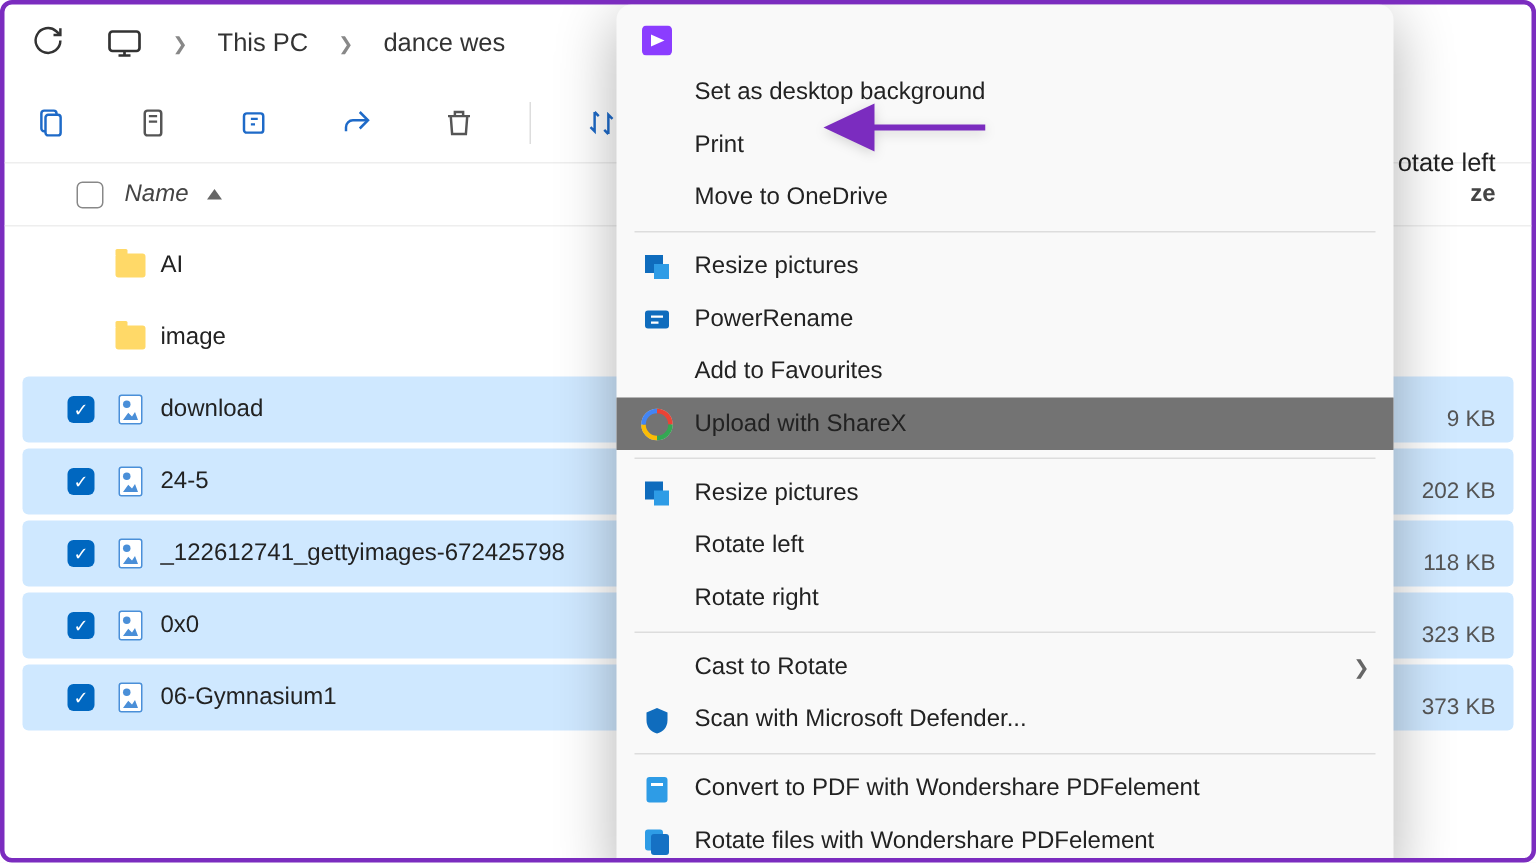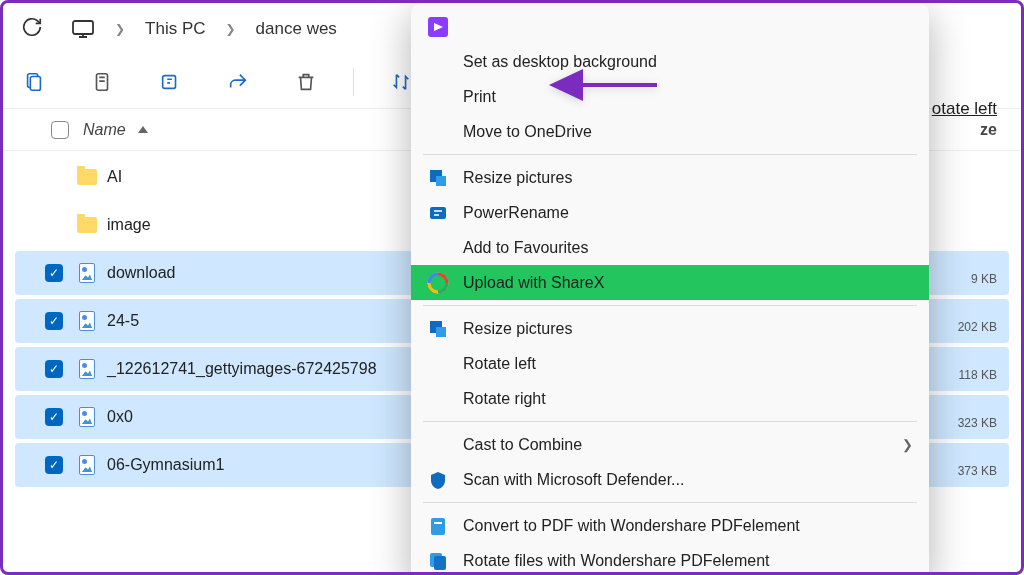--- a/index.html
+++ b/index.html
@@ -3,42 +3,42 @@
   <meta charset="utf-8">
   <style>
     * { margin:0; padding:0; box-sizing:border-box; font-family: "Segoe UI", Tahoma, sans-serif; }
     body { width:1024px; height:575px; overflow:hidden; background:#fff; border:3px solid #7b2cbf; border-radius:8px; position:relative; }
     .topbar { display:flex; align-items:center; height:52px; padding:0 18px; gap:28px; color:#333; }
     .topbar .crumb { display:flex; align-items:center; gap:20px; font-size:17px; }
     .chev { color:#888; font-size:12px; }
     .toolbar { display:flex; align-items:center; height:54px; padding:0 20px; gap:46px; border-bottom:1px solid #eee; }
     .toolbar .ticon { width:22px; height:22px; display:flex; align-items:center; justify-content:center; color:#444; }
     .toolbar .sep { width:1px; height:28px; background:#ddd; margin:0 -10px; }
-    .rightlabel { position:absolute; right:24px; top:96px; font-size:17px; color:#222;text-decoration:underline; }
+    .rightlabel { position:absolute; right:24px; top:96px; font-size:17px; color:#222; }
     .listhead { display:flex; align-items:center; height:42px; padding-left:48px; border-bottom:1px solid #eee; font-size:16px; color:#444; }
     .listhead .chk { width:18px; height:18px; border:1.5px solid #888; border-radius:4px; margin-right:14px; }
     .listhead .sortcol { display:flex; align-items:center; gap:12px;font-style:italic; }
     .sizecol { position:absolute; right:24px; font-size:16px; color:#444;font-weight:bold; }
     .filelist { padding:0 12px; }
     .row { display:flex; align-items:center; height:44px; padding-left:30px; border-radius:4px; margin-top:4px; position:relative; }
     .row.sel { background:#cfe8ff; }
     .row .chk { width:18px; height:18px; border-radius:4px; margin-right:14px; display:flex; align-items:center; justify-content:center; }
     .row.sel .chk { background:#0067c0; }
     .row.sel .chk:after { content:"✓"; color:#fff; font-size:12px; }
     .row .ficon { width:20px; height:20px; margin-right:10px; display:flex; align-items:center; justify-content:center; }
     .row .fname { font-size:16px; color:#222; }
-    .row .fsize { position:absolute; right:12px; font-size:12px; color:#555;margin-top:12px; }
+    .row .fsize { position:absolute; right:12px; font-size:15px; color:#555;margin-top:12px; }
     .folder-ic { width:20px; height:16px; background:#ffd968; border-radius:2px; position:relative; }
     .folder-ic:before { content:""; position:absolute; top:-3px; left:0; width:8px; height:4px; background:#ffd968; border-radius:1px 1px 0 0; }
     .img-ic { width:16px; height:20px; border:1.5px solid #4a8fd8; border-radius:2px; position:relative; background:#fff; }
     .img-ic:before { content:""; position:absolute; top:3px; left:2px; width:5px; height:5px; background:#4a8fd8; border-radius:50%; }
     .img-ic:after { content:""; position:absolute; bottom:2px; left:2px; right:2px; height:6px; background:#4a8fd8; clip-path:polygon(0 100%,35% 20%,60% 60%,80% 10%,100% 100%); }
     .ctxmenu { position:absolute; left:408px; top:0; width:518px; background:#f9f9f9; border-radius:10px; box-shadow:0 10px 40px rgba(0,0,0,.3); padding:6px 0; z-index:10; }
     .ctxmenu .mi { display:flex; align-items:center; height:35px; padding:0 18px 0 16px; font-size:16px; color:#222; position:relative; }
-    .ctxmenu .mi.hover { background:#22c55e;align-items:center; }
+    .ctxmenu .mi.hover { background:#737373;align-items:center; }
     .ctxmenu .mi .mic { width:22px; height:22px; margin-right:14px; display:flex; align-items:center; justify-content:center; flex-shrink:0; }
     .ctxmenu .mi .sub { position:absolute; right:16px; color:#666; font-size:13px; }
     .ctxmenu .msep { height:1px; background:#ddd; margin:5px 12px; }
     .arrow { position:absolute; left:544px; top:60px; z-index:20; }
     .arrow svg { filter:drop-shadow(0 2px 4px rgba(0,0,0,.15)); }
   </style>
 </head>
 <body>
 
 <div class="topbar">
@@ -237,21 +237,21 @@
       <span class="mic"></span>
       <span>Rotate left</span>
     </div>
     <div class="mi">
       <span class="mic"></span>
       <span>Rotate right</span>
     </div>
     <div class="msep"></div>
     <div class="mi">
       <span class="mic"></span>
-      <span>Cast to Combine</span>
+      <span>Cast to Rotate</span>
       <span class="sub">❯</span>
     </div>
     <div class="mi">
       <span class="mic">
         <svg width="20" height="20">
           <path d="M10 2l7 3v5c0 5-3 8-7 9-4-1-7-4-7-9V5z" fill="#0f6cbd"></path>
         </svg>
       </span>
       <span>Scan with Microsoft Defender...</span>
     </div>

